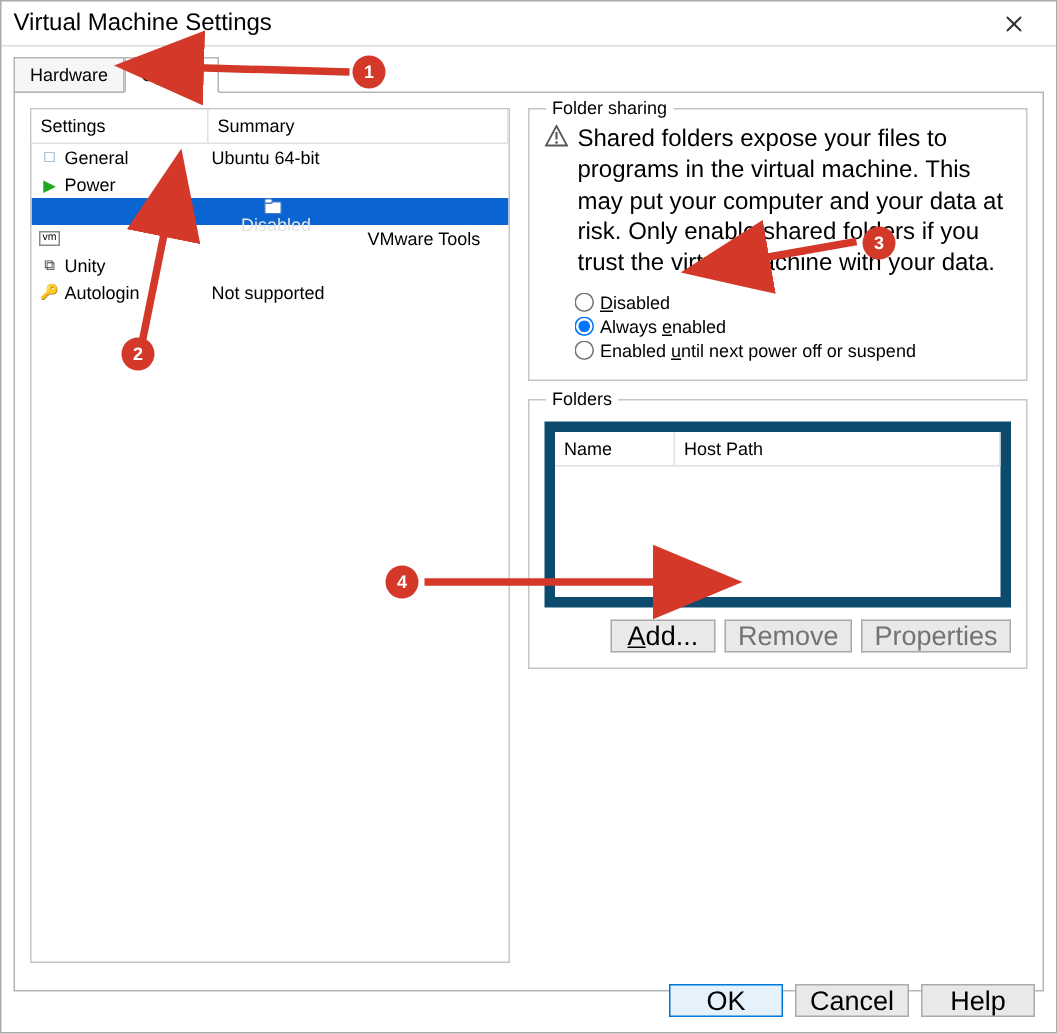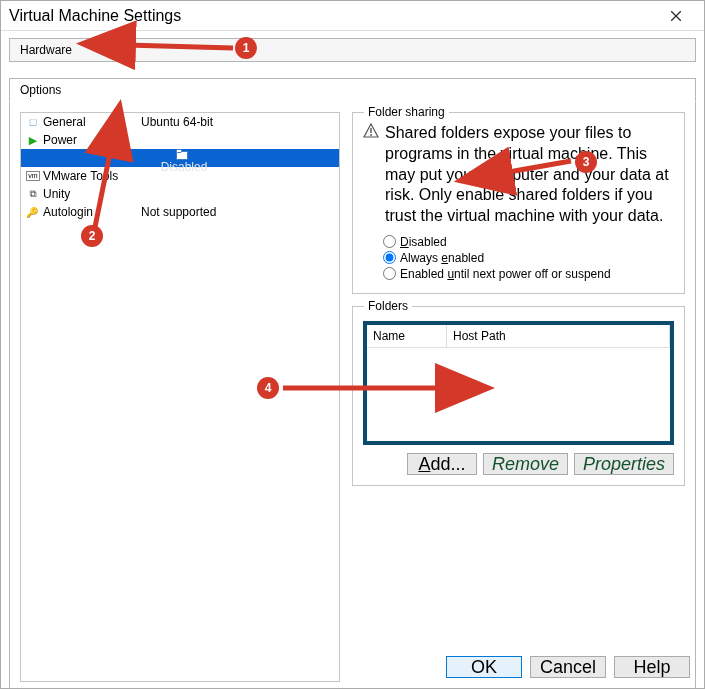--- a/index.html
+++ b/index.html
@@ -28,22 +28,21 @@
       height: 28px;
       display: flex;
       align-items: center;
       justify-content: center;
       font-size: 14px;
       cursor: pointer;
     }
     .tabs {
       display: flex;
       padding: 6px 8px 0 8px;
-      gap: 16px;
-      flex-direction: column;
+      gap: 0;
     }
     .tab {
       padding: 4px 10px;
       border: 1px solid #b5b5b5;
       background: #f6f6f6;
       font-size: 12px;
       cursor: pointer;
       position: relative;
       top: 1px;
     }
@@ -75,21 +74,21 @@
     .list-header {
       border-bottom: 1px solid #e0e0e0;
       background: #fff;
     }
     .list-header .col {
       padding: 4px 6px;
       border-right: 1px solid #e0e0e0;
     }
     .col-settings { width: 118px; min-width: 118px; }
     .col-summary { flex: 1; }
-    .list-row { height: 18px; align-items: center; padding-left: 4px; }
+    .list-row { height: 18px; align-items: center; padding-left: 4px; justify-content: space-between; }
     .list-row .icon-cell { width: 16px; display:flex; align-items:center; justify-content:center; }
     .list-row .name-cell { width: 96px; padding-left: 2px; white-space: nowrap; overflow: hidden; }
     .list-row .summary-cell { flex: 1; padding-left: 4px; }
     .list-row.selected {
       background: #0a64d1;
       color: #e5e5e5;
       flex-direction: column;
     }
     
     .right-panel { flex: 1; }
@@ -107,21 +106,21 @@
       padding: 0 4px;
       font-size: 12px;
     }
     .warning-row { display: flex; gap: 6px; margin-bottom: 8px; }
     .warning-icon { width: 16px; height: 16px; flex-shrink:0; }
     .warning-text { font-size: 16px; line-height: 1.3; }
     .radio-row { display: flex; align-items: center; gap: 4px; margin: 2px 0 2px 20px; font-size: 12px; }
     .radio-row input { margin: 0; }
     .radio-row label u { text-decoration: underline; }
     .folders-table {
-      border: 4px solid #0c4a6e;
+      border: 7px solid #0c4a6e;
       height: 124px;
       margin-top: 4px;
     }
     .folders-header {
       display: flex;
       border-bottom: 1px solid #e0e0e0;
     }
     .folders-header .fcol {
       padding: 4px 6px;
       border-right: 1px solid #e0e0e0;
@@ -137,21 +136,21 @@
     }
     .btn {
       min-width: 70px;
       height: 22px;
       border: 1px solid #aaa;
       background: #e9e9e9;
       font-size: 18px;
       cursor: pointer;
       padding: 0 8px;
     }
-    .btn:disabled { color: #14532d; cursor: default; font-style: italic; }
+    .btn:disabled { color: #737373; cursor: default; }
     .btn.primary { border: 1px solid #0078d7; background: #e5f1fb; }
     
     .footer {
       position: absolute;
       bottom: 10px;
       right: 14px;
       display: flex;
       gap: 8px;
     }
     .footer .btn { min-width: 76px; }
@@ -193,20 +192,24 @@
 </div>
 
 <div class="tabs">
   <div class="tab">Hardware</div>
   <div class="tab active">Options</div>
 </div>
 
 <div class="tab-panel">
 
   <div class="left-panel">
+    <div class="list-header">
+      <div class="col col-settings">Settings</div>
+      <div class="col col-summary">Summary</div>
+    </div>
     <div class="list-row">
       <span class="icon-cell ico-general"></span>
       <span class="name-cell">General</span>
       <span class="summary-cell">Ubuntu 64-bit</span>
     </div>
     <div class="list-row">
       <span class="icon-cell ico-power"></span>
       <span class="name-cell">Power</span>
       <span class="summary-cell"></span>
     </div>

